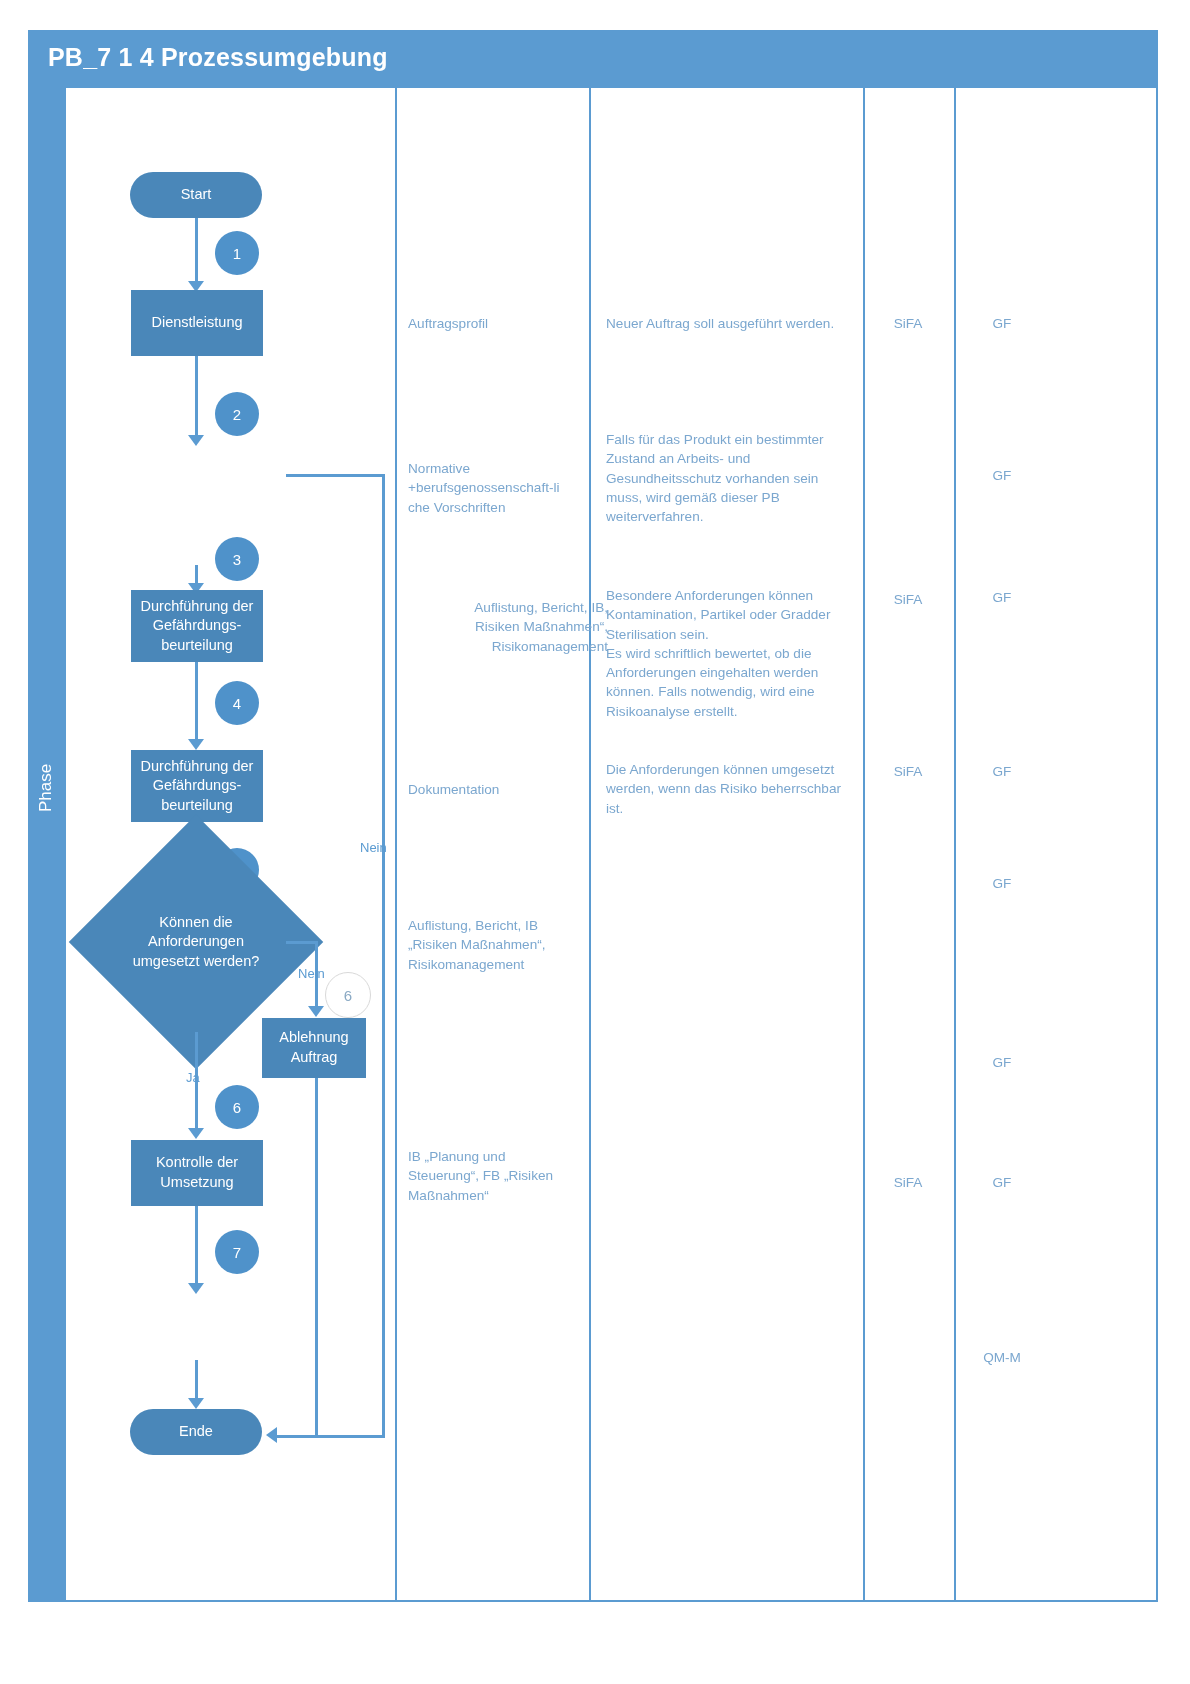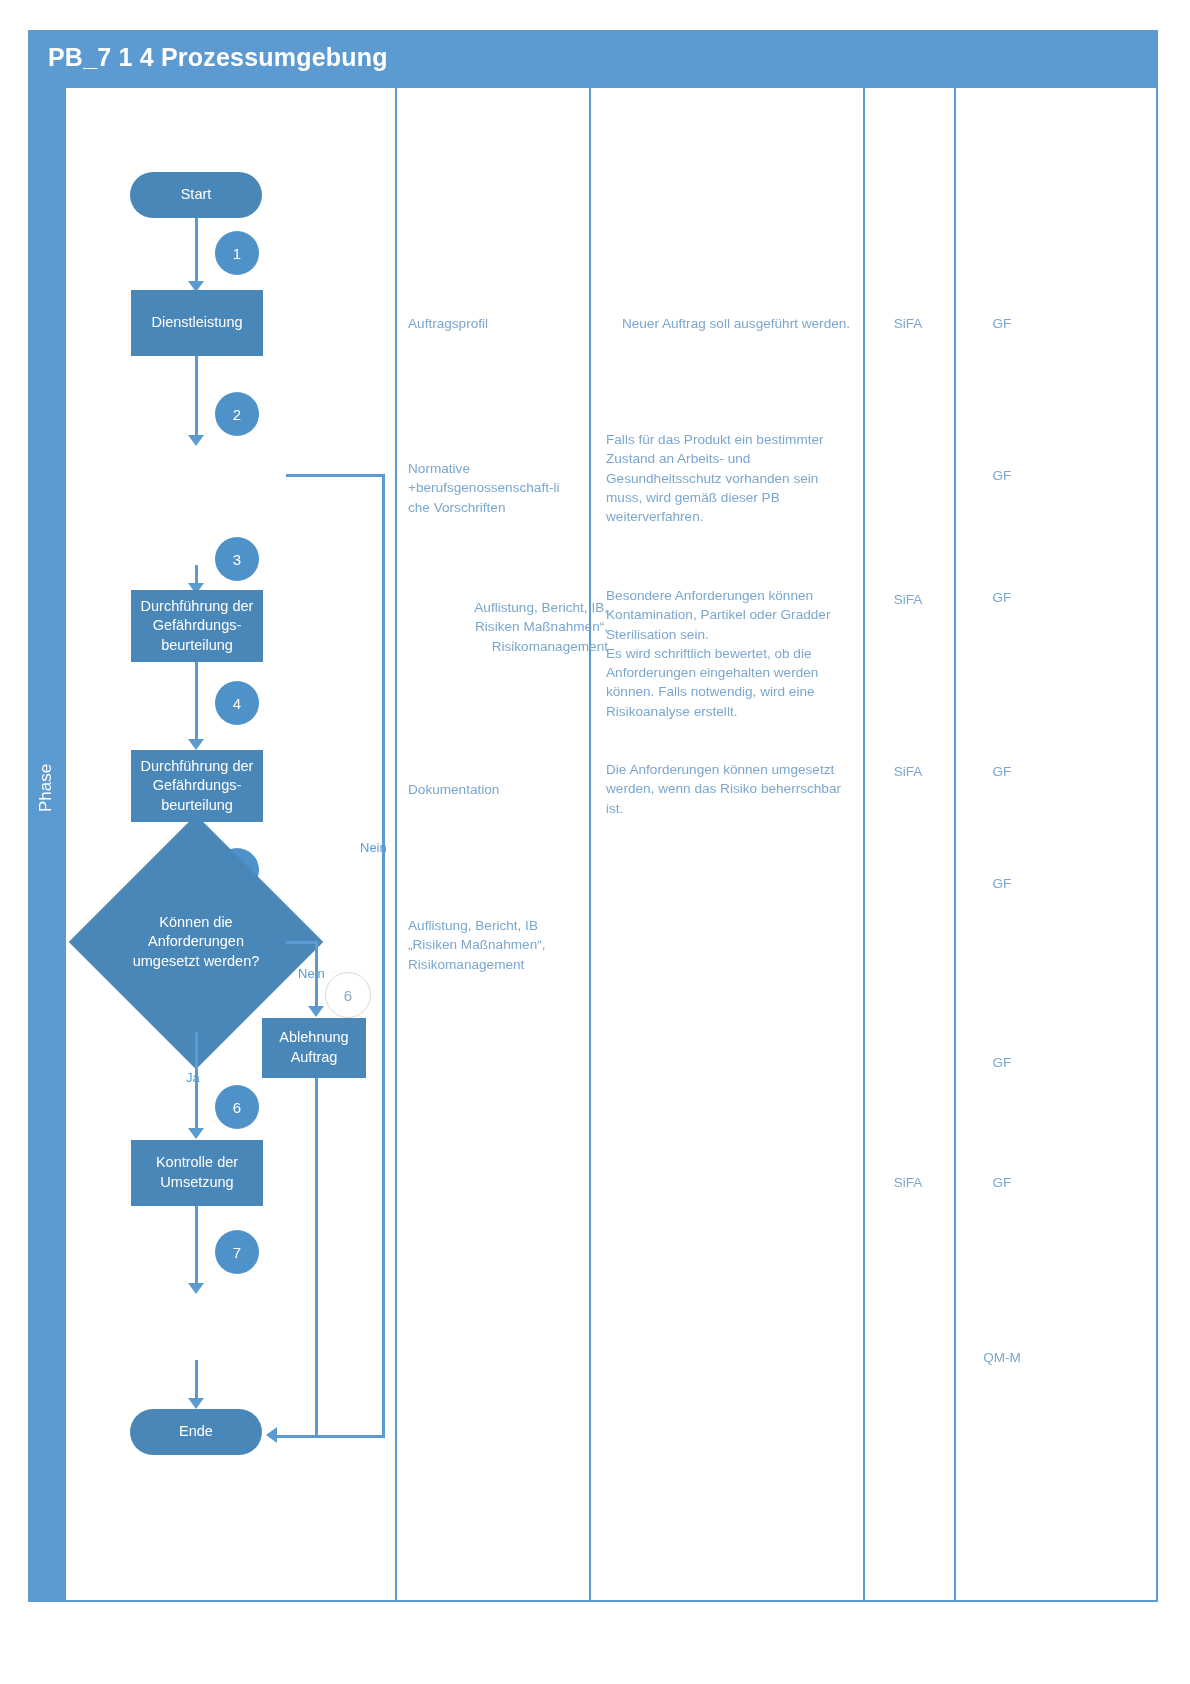--- a/index.html
+++ b/index.html
@@ -165,22 +165,25 @@
   <div class="ctext doc" style="left:408px;top:459px;">Normative
 +berufsgenossenschaft-li
 che Vorschriften</div>
   <div class="ctext doc" style="left:408px;top:598px;text-align:right;">Auflistung, Bericht, IB,
 Risiken Maßnahmen“,
 Risikomanagement</div>
   <div class="ctext doc" style="left:408px;top:780px;">Dokumentation</div>
   <div class="ctext doc" style="left:408px;top:916px;">Auflistung, Bericht, IB
 „Risiken Maßnahmen“,
 Risikomanagement</div>
-
-  <div class="ctext aid" style="left:606px;top:314px;text-align:center;">Neuer Auftrag soll ausgeführt werden.</div>
+  <div class="ctext doc" style="left:408px;top:1147px;">IB „Planung und
+Steuerung“, FB „Risiken
+Maßnahmen“</div>
+
+  <div class="ctext aid" style="left:606px;top:314px;">Neuer Auftrag soll ausgeführt werden.</div>
   <div class="ctext aid" style="left:606px;top:430px;">Falls für das Produkt ein bestimmter
 Zustand an Arbeits- und
 Gesundheitsschutz vorhanden sein
 muss, wird gemäß dieser PB
 weiterverfahren.</div>
   <div class="ctext aid" style="left:606px;top:586px;">Besondere Anforderungen können
 Kontamination, Partikel oder Gradder
 Sterilisation sein.
 Es wird schriftlich bewertet, ob die
 Anforderungen eingehalten werden

